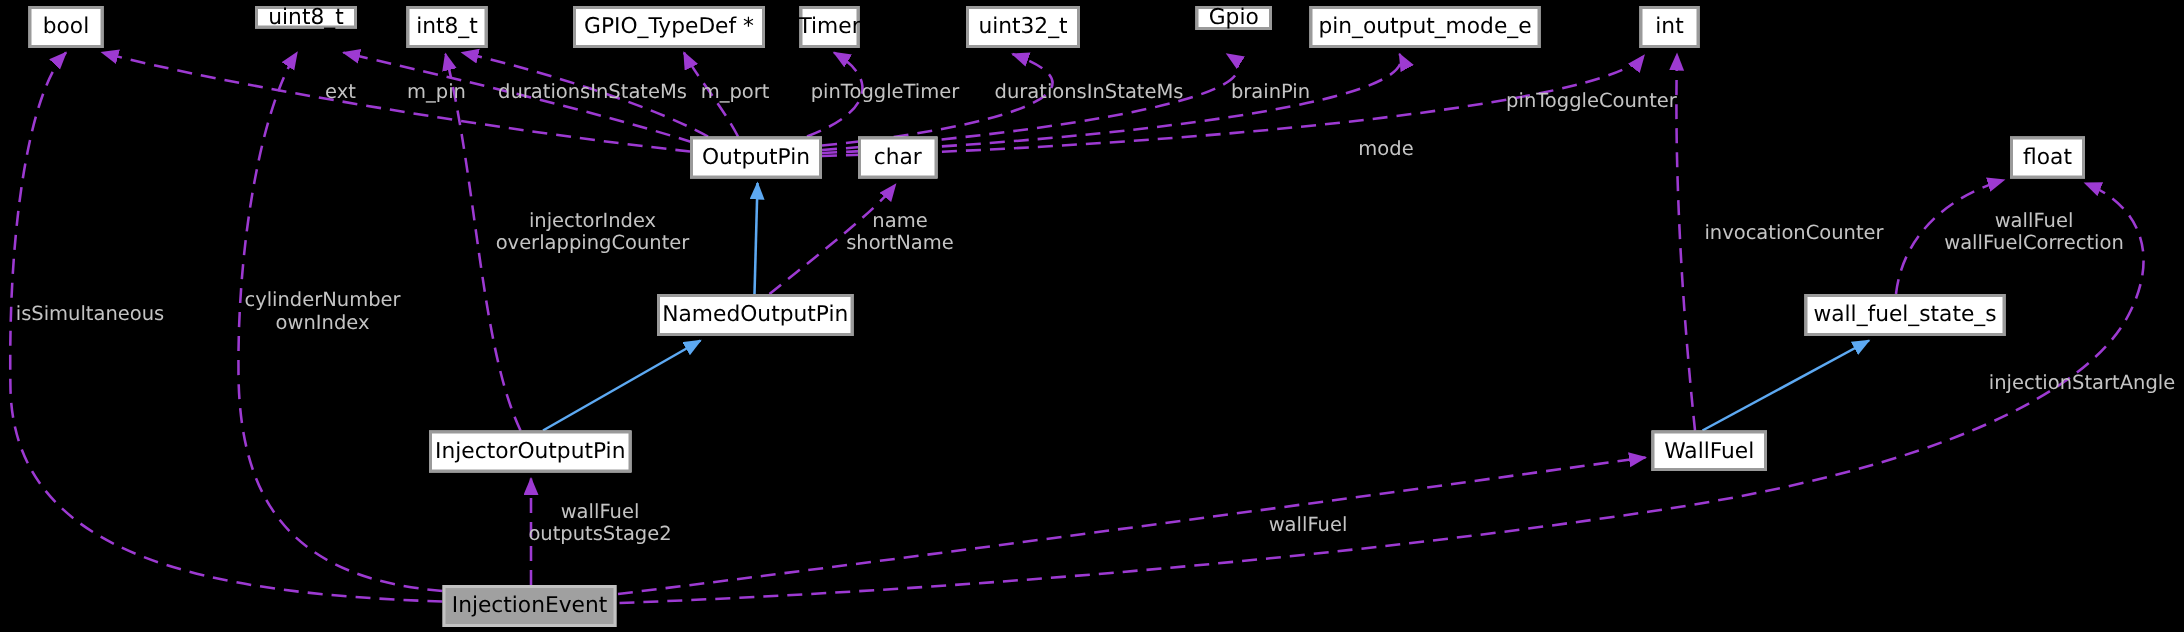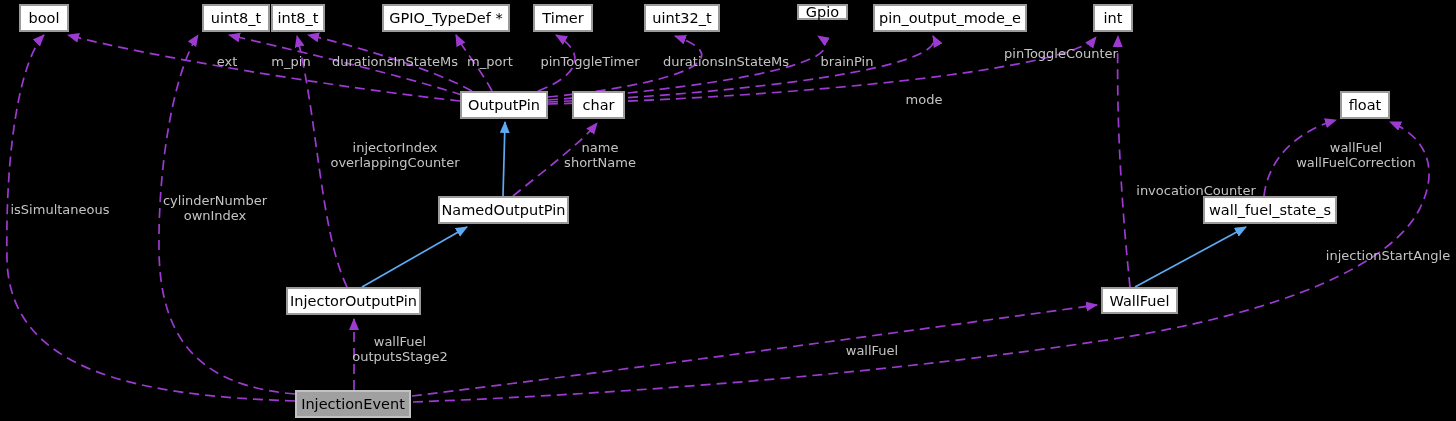--- a/index.html
+++ b/index.html
@@ -90,24 +90,24 @@
     <path class="edge" d="M 413 402 C 650 393, 900 371, 1100 341 C 1290 313, 1392 262, 1419 210 C 1440 170, 1427 137, 1390 122" marker-end="url(#arrow-d)"></path>
     <path class="edge" d="M 295 401 C 140 396, 10 372, 7 260 C 5 150, 20 60, 44 35" marker-end="url(#arrow-d)"></path>
     <path class="edge" d="M 295 394 C 200 386, 160 340, 159 250 C 158 160, 175 70, 198 35" marker-end="url(#arrow-d)"></path>
 
     <path class="edge solid" d="M 503 196 L 505 122" marker-end="url(#arrow-s)"></path>
     <path class="edge solid" d="M 362 287 L 467 227" marker-end="url(#arrow-s)"></path>
     <path class="edge solid" d="M 1135 287 L 1246 227" marker-end="url(#arrow-s)"></path>
   </svg>
 
   <div class="node" style="left:19px;top:4px;width:50px;height:28px;">bool</div>
-  <div class="node" style="left:170px;top:4px;width:68px;height:28px;margin-left:32px;">uint8_t</div>
+  <div class="node" style="left:170px;top:4px;width:68px;height:15px;">uint8_t</div>
   <div class="node" style="left:271px;top:4px;width:54px;height:28px;">int8_t</div>
   <div class="node" style="left:382px;top:4px;width:128px;height:28px;">GPIO_TypeDef *</div>
-  <div class="node" style="left:533px;top:4px;width:60px;height:28px;">Timer</div>
+  <div class="node" style="left:533px;top:4px;width:40px;height:28px;">Timer</div>
   <div class="node" style="left:644px;top:4px;width:76px;height:28px;">uint32_t</div>
   <div class="node" style="left:797px;top:4px;width:51px;height:16px;">Gpio</div>
   <div class="node" style="left:873px;top:4px;width:154px;height:28px;">pin_output_mode_e</div>
   <div class="node" style="left:1093px;top:4px;width:40px;height:28px;">int</div>
 
   <div class="node" style="left:460px;top:91px;width:88px;height:28px;">OutputPin</div>
   <div class="node" style="left:572px;top:91px;width:53px;height:28px;">char</div>
   <div class="node" style="left:1340px;top:91px;width:50px;height:28px;text-align:right;">float</div>
 
   <div class="node" style="left:438px;top:196px;width:131px;height:28px;">NamedOutputPin</div>
@@ -119,29 +119,29 @@
   <div class="node selected" style="left:295px;top:390px;width:116px;height:28px;">InjectionEvent</div>
 
   <div class="elabel" style="left:227px;top:54px;">ext</div>
   <div class="elabel" style="left:291px;top:54px;">m_pin</div>
   <div class="elabel" style="left:395px;top:54px;">durationsInStateMs</div>
   <div class="elabel" style="left:490px;top:54px;">m_port</div>
   <div class="elabel" style="left:590px;top:54px;">pinToggleTimer</div>
   <div class="elabel" style="left:726px;top:54px;">durationsInStateMs</div>
   <div class="elabel" style="left:839px;top:54px;padding-left:16px;">brainPin</div>
   <div class="elabel" style="left:924px;top:54px;margin-top:38px;">mode</div>
-  <div class="elabel" style="left:1061px;top:46px;">pinToggleCounter</div>
+  <div class="elabel" style="left:1061px;top:60px;">pinToggleCounter</div>
   <div class="elabel" style="left:395px;top:140px;">injectorIndex
 overlappingCounter</div>
   <div class="elabel" style="left:600px;top:140px;">name
 shortName</div>
   <div class="elabel" style="left:60px;top:202px;">isSimultaneous</div>
   <div class="elabel" style="left:215px;top:193px;">cylinderNumber
 ownIndex</div>
-  <div class="elabel" style="left:1196px;top:148px;margin-top:35px;">invocationCounter</div>
+  <div class="elabel" style="left:1196px;top:148px;">invocationCounter</div>
   <div class="elabel" style="left:1356px;top:140px;">wallFuel
 wallFuelCorrection</div>
   <div class="elabel" style="left:1388px;top:248px;">injectionStartAngle</div>
   <div class="elabel" style="left:400px;top:334px;">wallFuel
 outputsStage2</div>
   <div class="elabel" style="left:872px;top:343px;">wallFuel</div>
 
 </div>
 
 </body></html>

